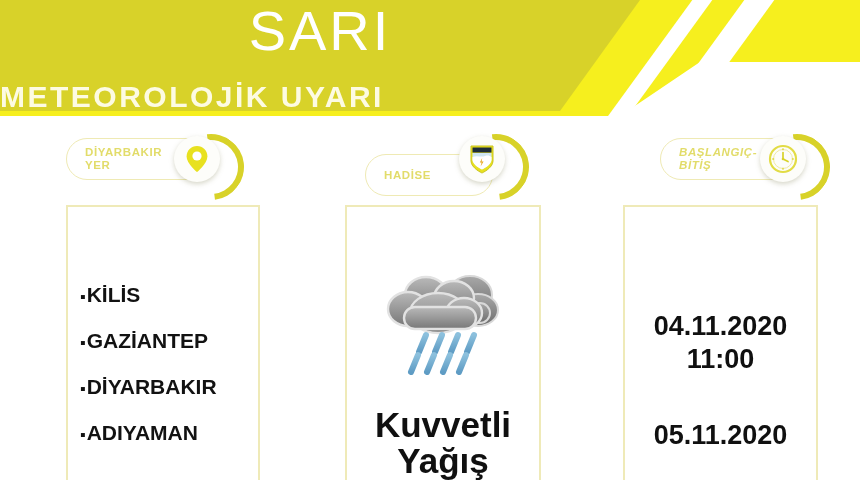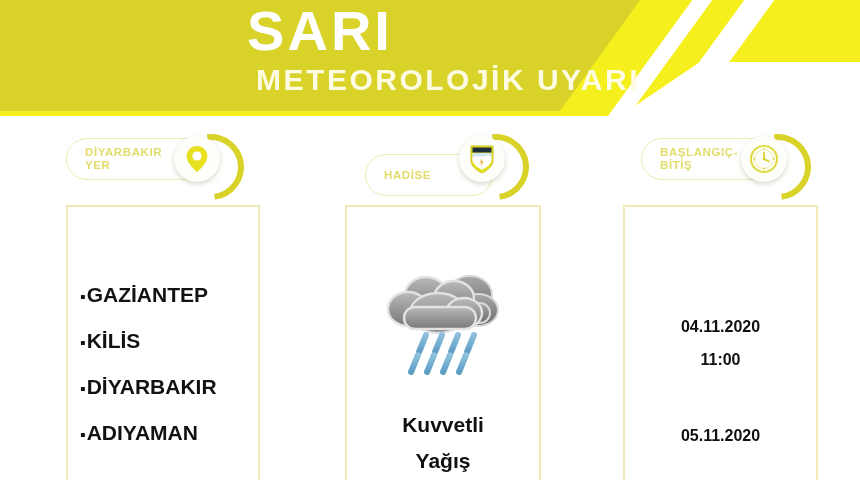--- a/index.html
+++ b/index.html
@@ -51,30 +51,30 @@
   }
   .hdr-stripe.s1 { left: 648px; }
   .hdr-stripe.s2 { left: 700px; width: 30px; }
   .hdr-title {
     position: absolute;
     left: 0; top: 2px;
     width: 640px;
     text-align: center;
     color: #ffffff;
     font-size: 56px;
-    font-weight: bold;
+    font-weight: normal;
     letter-spacing: 3px;
     line-height: 58px;
     font-family: "Liberation Sans", sans-serif;
   }
   .hdr-subtitle {
     position: absolute;
-    left: 0; top: 63px;
+    left: 0; top: 80px;
     width: 640px;
-    text-align: right;
+    text-align: left;
     color: #fdfbe2;
     font-size: 30px;
     font-weight: bold;
     letter-spacing: 2.5px;
     line-height: 34px;
   }
 
   
   .badge {
     position: absolute;
@@ -127,21 +127,21 @@
   #badge-place          { left: 66px; width: 180px; }
   #badge-place .badge-pill   { width: 142px; }
   #badge-place .badge-circle { left: 108px; }
   #badge-place .badge-arc    { left: 112px; }
   
   #badge-event          { left: 365px; width: 160px; }
   #badge-event .badge-pill   { width: 128px; margin-top: 16px; }
   #badge-event .badge-circle { left: 94px; }
   #badge-event .badge-arc    { left: 98px; }
   
-  #badge-time           { left: 641px; width: 170px; }
+  #badge-time           { left: 660px; width: 170px; font-style: italic; }
   #badge-time .badge-pill    { width: 134px; }
   #badge-time .badge-circle  { left: 100px; }
   #badge-time .badge-arc     { left: 104px; }
 
   
   .panel {
     position: absolute;
     top: 205px;
     height: 290px;
     border: 2px solid #efeab8;
@@ -178,33 +178,33 @@
     left: 0; top: 48px;
     width: 100%;
     display: flex;
     justify-content: center;
   }
   .event-text {
     position: absolute;
     left: 0; top: 200px;
     width: 100%;
     text-align: center;
-    font-size: 21px;
+    font-size: 35px;
     font-weight: bold;
     color: #101010;
     line-height: 36px;
   }
 
   
   .time-block {
     position: absolute;
     left: 0;
     width: 100%;
     text-align: center;
-    font-size: 16px;
+    font-size: 27px;
     font-weight: bold;
     color: #101010;
     line-height: 33px;
   }
   #time-start { top: 103px; }
   #time-end   { top: 212px; }
 </style>
 </head>
 <body>
 
@@ -263,22 +263,22 @@
       <line x1="15" y1="4.2" x2="15" y2="6.2" stroke="#d8d229" stroke-width="1.2"></line>
       <line x1="15" y1="23.8" x2="15" y2="25.8" stroke="#d8d229" stroke-width="1.2"></line>
       <line x1="4.2" y1="15" x2="6.2" y2="15" stroke="#d8d229" stroke-width="1.2"></line>
       <line x1="23.8" y1="15" x2="25.8" y2="15" stroke="#d8d229" stroke-width="1.2"></line>
     </svg>
   </div>
 </div>
 
 <div class="panel" id="panel-place">
   <ul class="city-list">
+    <li class="city-item">KİLİS</li>
     <li class="city-item">GAZİANTEP</li>
-    <li class="city-item">KİLİS</li>
     <li class="city-item">DİYARBAKIR</li>
     <li class="city-item">ADIYAMAN</li>
   </ul>
 </div>
 
 <div class="panel" id="panel-event">
   <div class="event-icon-wrap">
     <svg width="130" height="120" viewBox="0 0 130 120">
       <defs>
         <linearGradient id="cg1" x1="0" y1="0" x2="0" y2="1">

